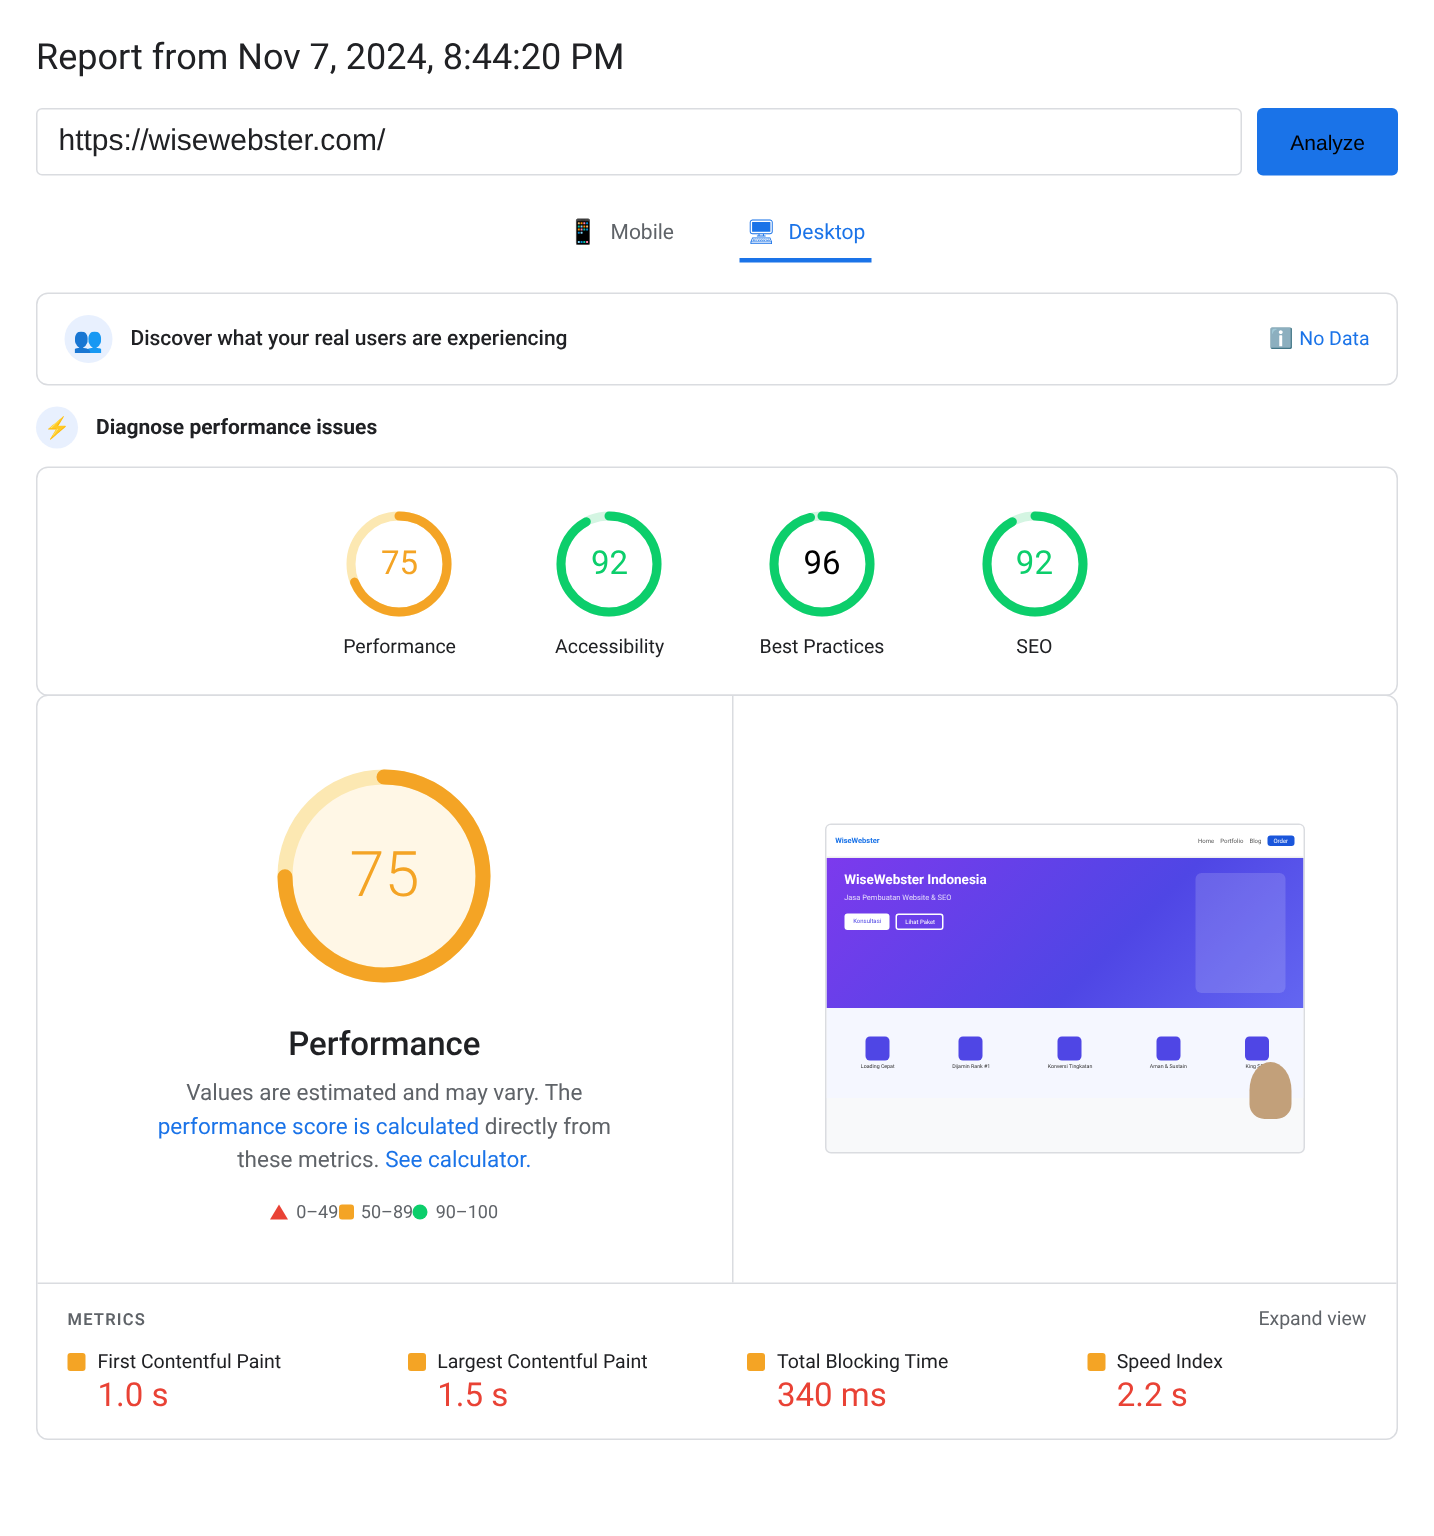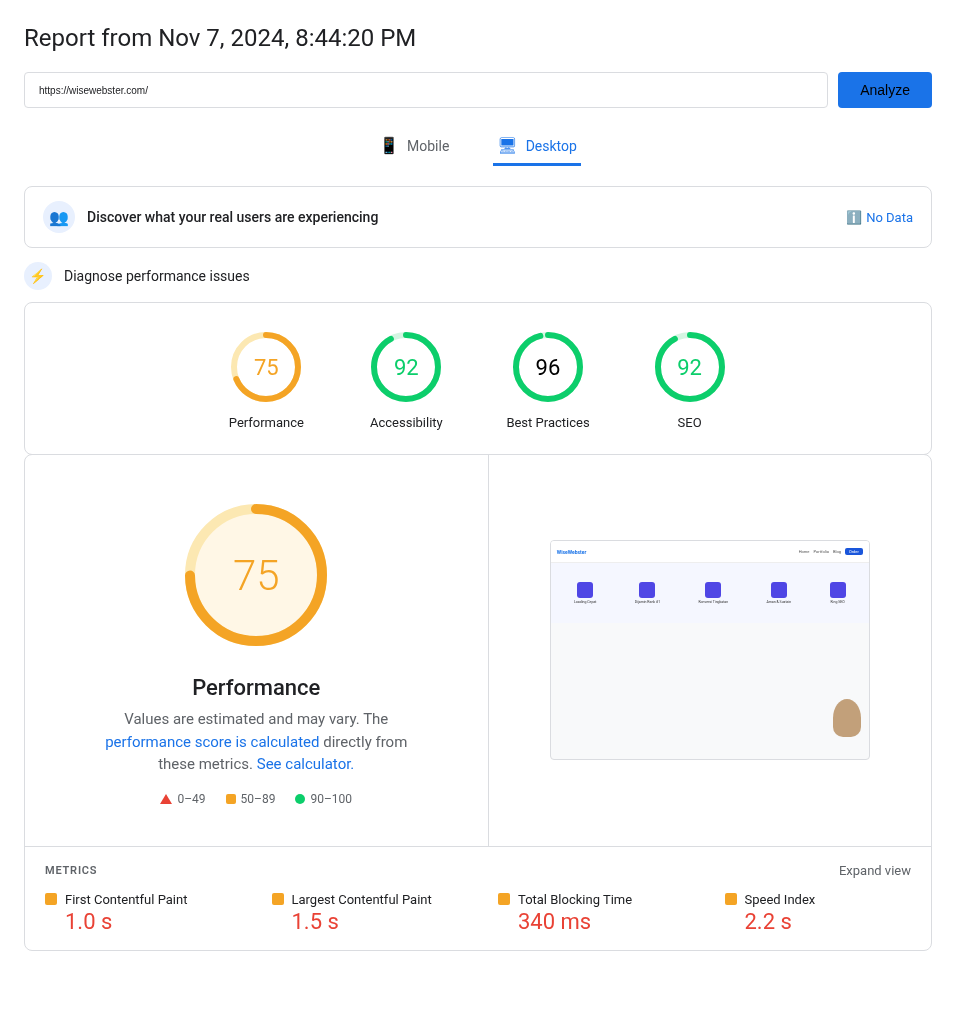--- a/index.html
+++ b/index.html
@@ -23,21 +23,21 @@
       display: flex;
       gap: 10px;
       margin-bottom: 20px;
     }
 
     .url-input {
       flex: 1;
       border: 1px solid #dadce0;
       border-radius: 4px;
       padding: 10px 14px;
-      font-size: 10px;
+      font-size: 20px;
       color: #202124;
       outline: none;
     }
 
     .analyze-btn {
       background: #1a73e8;
       color: #000000;
       border: none;
       border-radius: 4px;
       padding: 10px 22px;
@@ -126,21 +126,21 @@
       border-radius: 50%;
       background: #e8f0fe;
       display: flex;
       align-items: center;
       justify-content: center;
       font-size: 14px;
     }
 
     .section-header-title {
       font-size: 14px;
-      font-weight: 400;
+      font-weight: 700;
     }
 
     .scores-card {
       border: 1px solid #dadce0;
       border-radius: 8px;
       padding: 24px;
       margin-bottom: 0;
     }
 
     .scores-row {
@@ -241,21 +241,20 @@
       line-height: 1.5;
     }
 
     .detail-desc a {
       color: #1a73e8;
       text-decoration: none;
     }
 
     .legend-row {
       display: flex;
-      gap: 20px;
       margin-top: 16px;
       font-size: 12px;
       color: #5f6368;
       align-items: center;
     }
 
     .legend-item {
       display: flex;
       align-items: center;
       gap: 5px;
@@ -620,20 +619,31 @@
         <div class="site-ss-header">
           <span class="site-ss-logo">WiseWebster</span>
           <div class="site-ss-nav">
             <span>Home</span>
               <span>Portfolio</span>
               <span>Blog</span>
           </div>
           <div class="site-ss-btn-cta">Order</div>
         </div>
 
+        <div class="site-ss-hero">
+          <div class="site-ss-hero-text">
+            <div class="site-ss-hero-title">WiseWebster Indonesia</div>
+            <div class="site-ss-hero-sub">Jasa Pembuatan Website &amp; SEO</div>
+            <div class="site-ss-hero-btns">
+              <div class="site-ss-hero-btn1">Konsultasi</div>
+              <div class="site-ss-hero-btn2">Lihat Paket</div>
+            </div>
+          </div>
+          <div class="site-ss-hero-img"></div>
+        </div>
 
         <div class="site-ss-features">
           <div class="site-ss-feature">
             <div class="site-ss-feature-icon"></div>
             <div class="site-ss-feature-label">Loading Cepat</div>
           </div>
           <div class="site-ss-feature">
             <div class="site-ss-feature-icon"></div>
             <div class="site-ss-feature-label">Dijamin Rank #1</div>
           </div>

